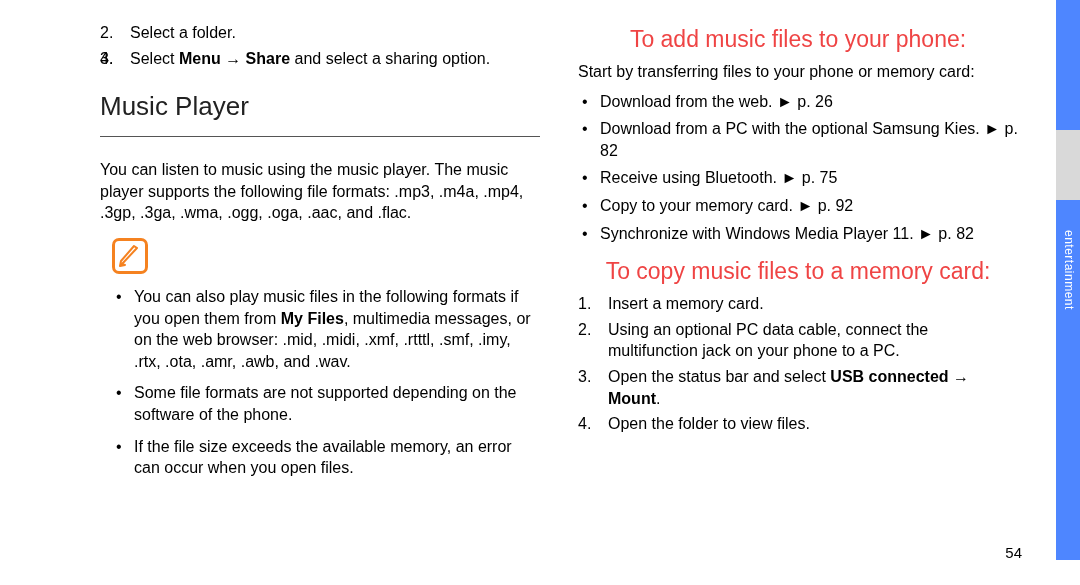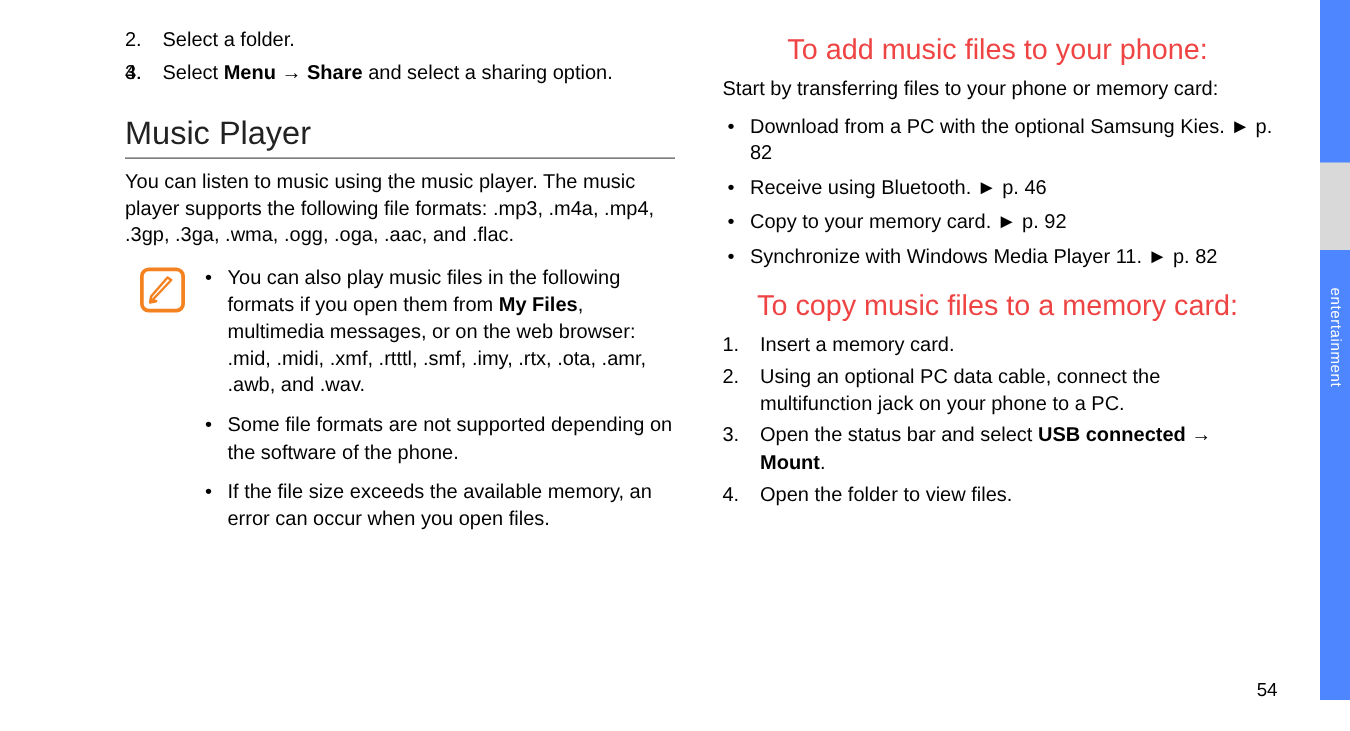--- a/index.html
+++ b/index.html
@@ -27,25 +27,25 @@
   ul.bul { list-style: none; padding-left: 0; }
   ul.bul > li { padding-left: 22px; position: relative; margin-bottom: 6px; }
   ul.bul > li::before { content: "•"; position: absolute; left: 4px; }
   h2.section {
     font-family: Arial, Helvetica, sans-serif;
     font-weight: 400;
     font-size: 26px;
     color: #222;
     margin-top: 20px;
     border-bottom: 1px solid #555;
-    padding-bottom: 2px;
-    margin-bottom: 8px;
+    padding-bottom: 12px;
+    margin-bottom: 22px;
   }
   .para { margin-bottom: 10px; }
-  .note-block { display: flex; gap: 12px; margin-top: 12px; margin-left: 12px;}
+  .note-block { display: flex; gap: 12px; margin-top: 12px; margin-left: 12px; flex-direction: column;}
   .note-icon {
     width: 36px; height: 36px;
     border: 3px solid #f58220;
     border-radius: 7px;
     flex: 0 0 36px;
     position: relative;
     margin-top: 2px;
   }
   .note-icon svg { position:absolute; top:3px; left:4px; }
   .note-list { flex:1; }
@@ -111,22 +111,23 @@
           <li>If the file size exceeds the available memory, an error can occur when you open files.</li>
         </ul>
       </div>
     </div>
   </div>
 
   <div class="col">
     <div class="sub-head">To add music files to your phone:</div>
     <p class="intro">Start by transferring files to your phone or memory card:</p>
     <ul class="bul">
+      <li>Download from the web. ► p. 26</li>
       <li>Download from a PC with the optional Samsung Kies. ► p. 82</li>
-      <li>Receive using Bluetooth. ► p. 46</li>
+      <li>Receive using Bluetooth. ► p. 75</li>
       <li>Copy to your memory card. ► p. 92</li>
       <li>Synchronize with Windows Media Player 11. ► p. 82</li>
     </ul>
 
     <div class="sub-head second">To copy music files to a memory card:</div>
     <ol class="num">
       <li><span class="n">1.</span><span>Insert a memory card.</span></li>
       <li><span class="n">2.</span><span>Using an optional PC data cable, connect the multifunction jack on your phone to a PC.</span></li>
       <li><span class="n">3.</span><span>Open the status bar and select </span><b>USB connected</b><span> → </span><b>Mount</b><span>.</span></li>
       <li><span class="n">4.</span><span>Open the folder to view files.</span></li>

